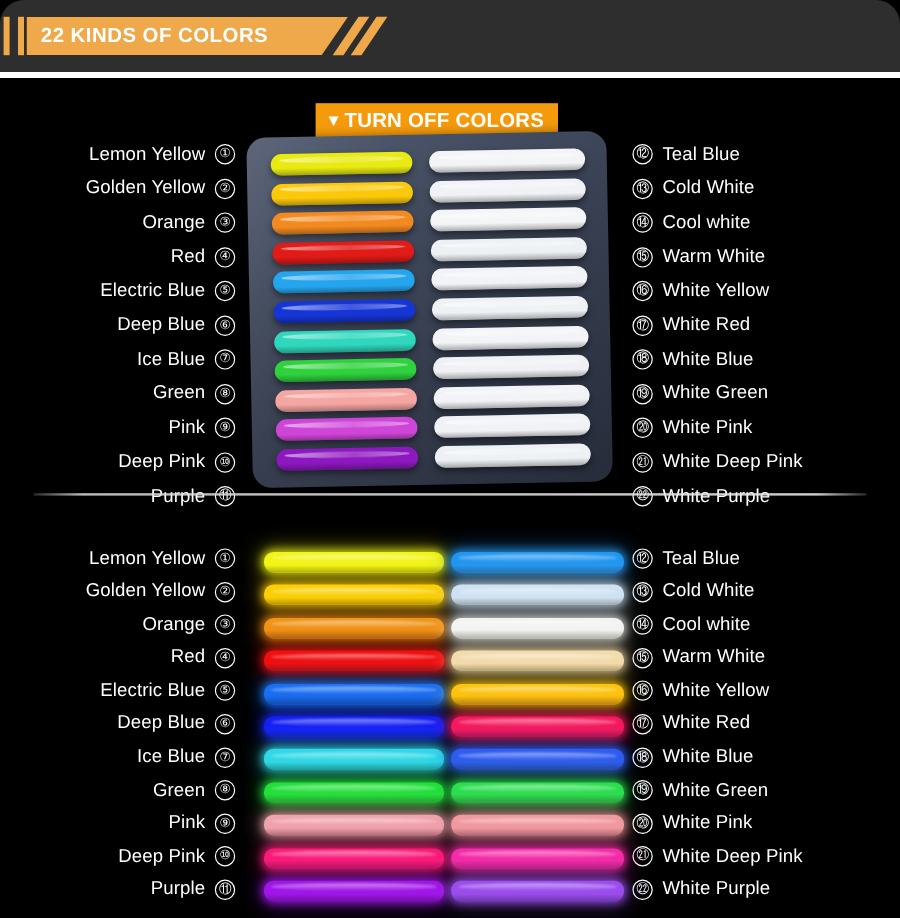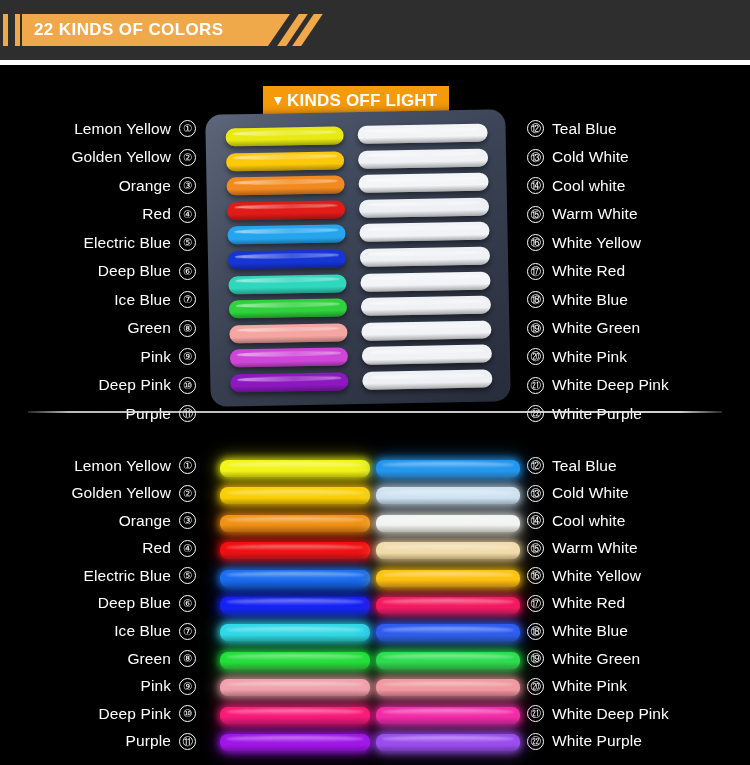--- a/index.html
+++ b/index.html
@@ -13,20 +13,21 @@
     font-family: "Liberation Sans", sans-serif;
     -webkit-font-smoothing: antialiased;
   }
 
   #page {
     position: relative;
     width: 750px;
     height: 765px;
     background: #000000;
     overflow: hidden;
+    border-radius: 20px;
   }
 
   
   #header {
     position: absolute;
     left: 0; top: 0;
     width: 750px; height: 60px;
     background: #2e2e2e;
     overflow: hidden;
   }
@@ -265,21 +266,21 @@
     <div class="hdr-tick" id="hdr-tick-1"></div>
     <div class="hdr-tick" id="hdr-tick-2"></div>
     <div id="hdr-banner"></div>
     <div id="hdr-title">22 KINDS OF COLORS</div>
     <div class="hdr-slash" id="hdr-slash-1"></div>
     <div class="hdr-slash" id="hdr-slash-2"></div>
   </div>
   <div id="hdr-underline"></div>
 
   <div class="panel-tag" id="tag-off">
-    <span class="caret">▼</span><span>KINDS OFF LIGHT</span>
+    <span class="caret">▼</span><span>TURN OFF COLORS</span>
   </div>
 
   <div id="labels-off-left" class="label-col off">
       <div class="label-row left">
         <span class="label-text">Lemon Yellow</span>
         <span class="num">①</span>
       </div>
       <div class="label-row left">
         <span class="label-text">Golden Yellow</span>
         <span class="num">②</span>

